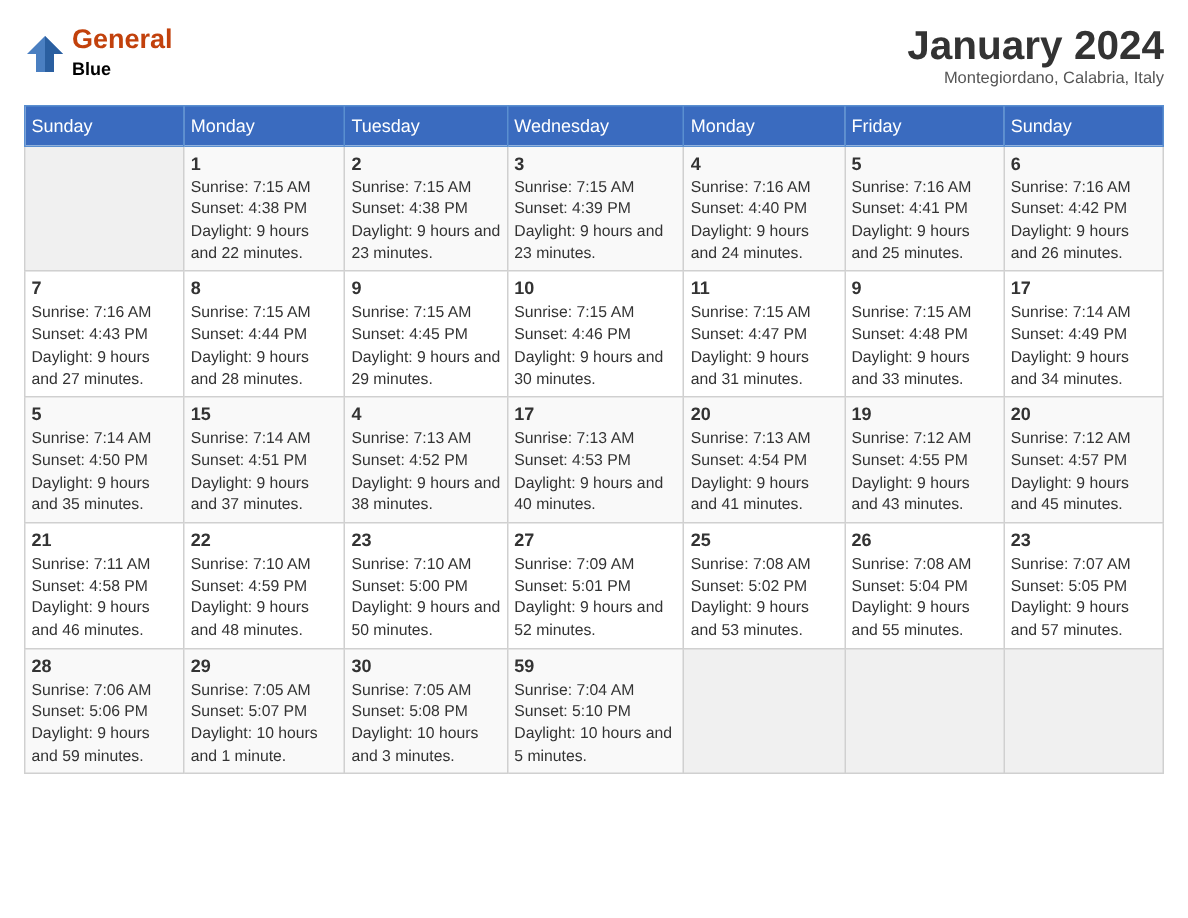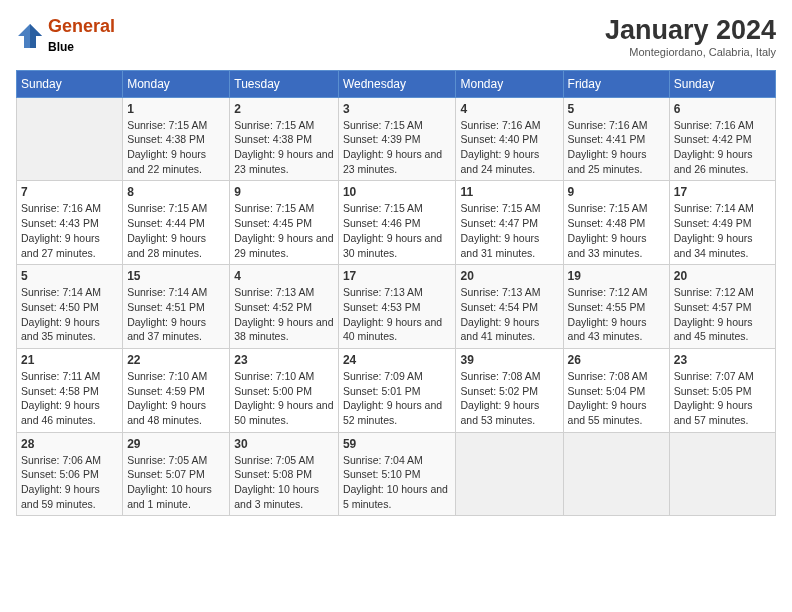--- a/index.html
+++ b/index.html
@@ -221,25 +221,25 @@
         </td>
         <td>
           <span class="day-number">22</span>
           <div class="day-detail">Sunrise: 7:10 AM<br>Sunset: 4:59 PM<br>Daylight: 9 hours and 48 minutes.</div>
         </td>
         <td>
           <span class="day-number">23</span>
           <div class="day-detail">Sunrise: 7:10 AM<br>Sunset: 5:00 PM<br>Daylight: 9 hours and 50 minutes.</div>
         </td>
         <td>
-          <span class="day-number">24</span>
+          <span class="day-number">27</span>
           <div class="day-detail">Sunrise: 7:09 AM<br>Sunset: 5:01 PM<br>Daylight: 9 hours and 52 minutes.</div>
         </td>
         <td>
-          <span class="day-number">39</span>
+          <span class="day-number">25</span>
           <div class="day-detail">Sunrise: 7:08 AM<br>Sunset: 5:02 PM<br>Daylight: 9 hours and 53 minutes.</div>
         </td>
         <td>
           <span class="day-number">26</span>
           <div class="day-detail">Sunrise: 7:08 AM<br>Sunset: 5:04 PM<br>Daylight: 9 hours and 55 minutes.</div>
         </td>
         <td>
           <span class="day-number">23</span>
           <div class="day-detail">Sunrise: 7:07 AM<br>Sunset: 5:05 PM<br>Daylight: 9 hours and 57 minutes.</div>
         </td>

